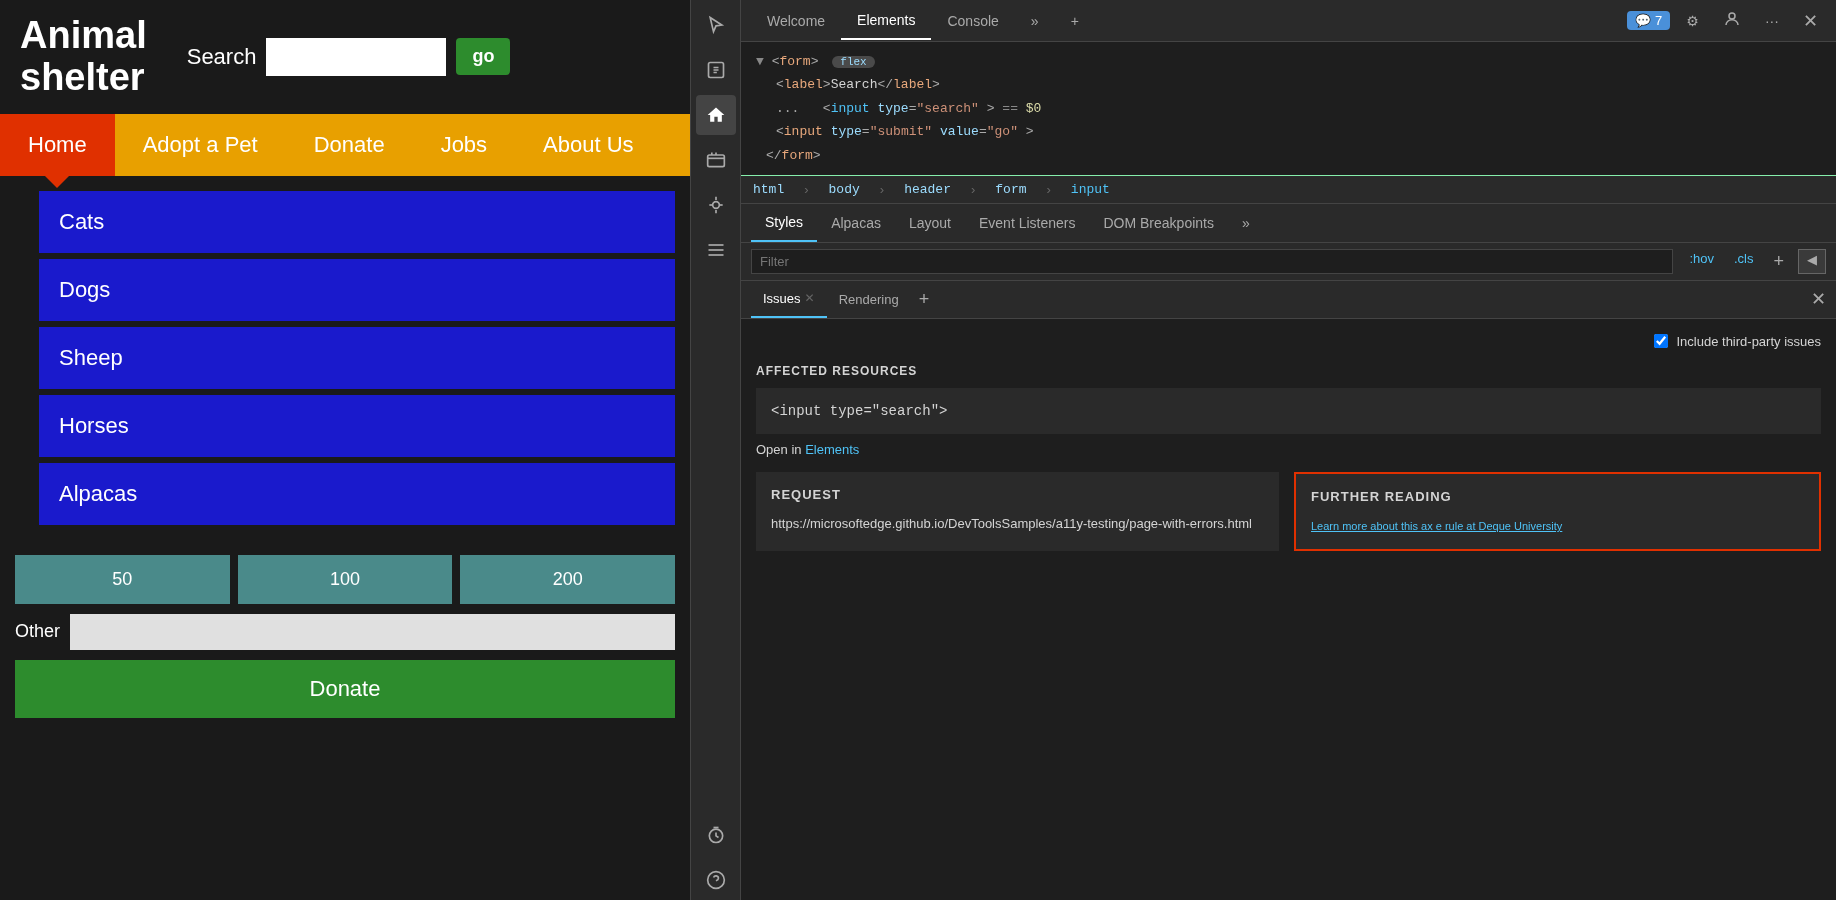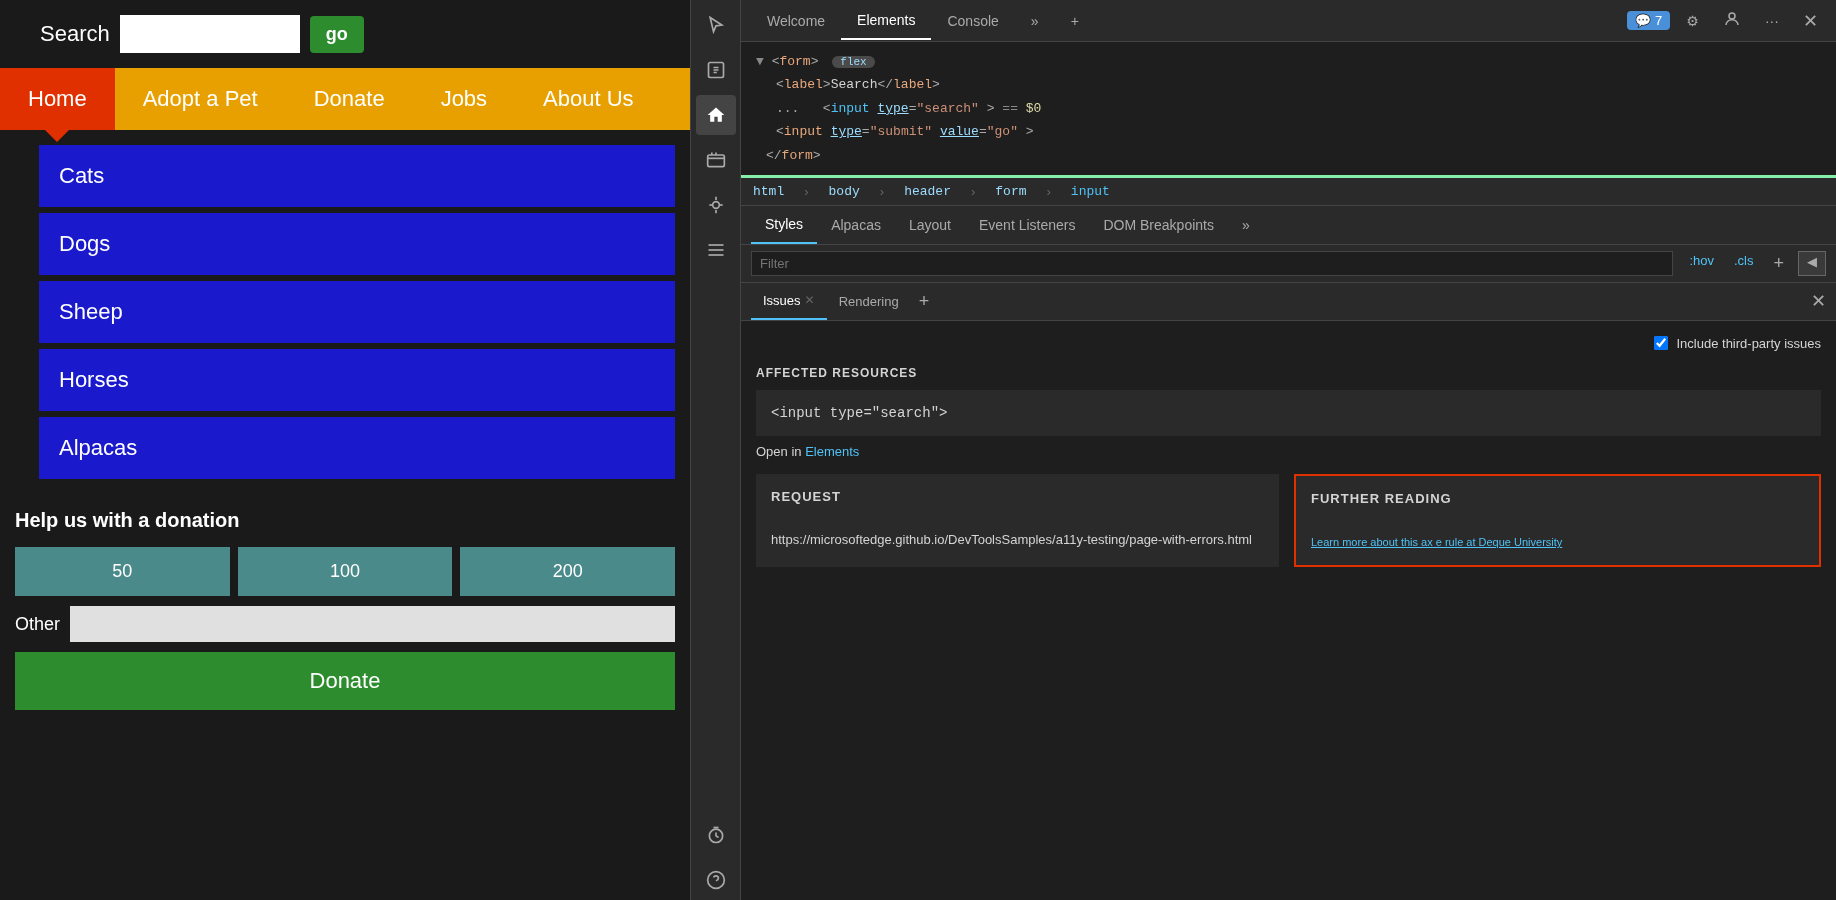--- a/index.html
+++ b/index.html
@@ -270,30 +270,30 @@
       font-size: 18px;
       padding: 4px 8px;
     }
 
     
     #dom-tree {
       background: #1e1e1e;
       padding: 8px 15px;
       font-family: 'Courier New', monospace;
       font-size: 13px;
-      border-bottom: 3px solid #86efac;
+      border-bottom: 1px solid #86efac;
     }
 
     .dom-line {
       line-height: 1.8;
       white-space: nowrap;
     }
     .dom-tag { color: #e8a87c; }
     .dom-bracket { color: #aaa; }
-    .dom-attr-name { color: #9cdcfe; text-decoration: underline; }
+    .dom-attr-name { color: #9cdcfe; }
     .dom-attr-value { color: #ce9178; }
     .dom-text { color: #d4d4d4; }
     .dom-badge { background: #4a4a4a; color: #9cdcfe; border-radius: 10px; padding: 0 8px; font-size: 11px; margin-left: 6px; }
     .dom-selected { color: #4fc3f7; }
     .dom-dollar { color: #dcdcaa; }
     .dom-dots { color: #aaa; }
     .expand-arrow { color: #888; cursor: pointer; }
 
     
     #breadcrumb {
@@ -514,41 +514,42 @@
 
     .bottom-card.outlined {
       border: 2px solid #e03000;
     }
 
     .card-title {
       color: #d4d4d4;
       font-size: 13px;
       font-weight: bold;
       letter-spacing: 1px;
-      margin-bottom: 26px;
+      margin-bottom: 12px;
     }
 
     .card-text {
       color: #d4d4d4;
       font-size: 13px;
       line-height: 1.5;
     }
 
     .card-link {
       color: #4fc3f7;
       text-decoration: underline;
       font-size: 11px;
       cursor: pointer;
     }
   </style>
 </head>
 <body>
 
 <div id="website-panel">
   <div id="site-header">
+    <div id="site-title">Animal<br>shelter</div>
     <form id="search-form">
       <label id="search-label">Search</label>
       <input id="search-input" type="search" style="">
       <button id="go-button" type="submit">go</button>
     </form>
   </div>
 
   <nav id="site-nav">
     <div class="nav-item active">Home</div>
     <div class="nav-item">Adopt a Pet</div>
@@ -560,21 +561,20 @@
   <div id="site-content">
     <div class="animal-list">
       <div class="animal-item">Cats</div>
       <div class="animal-item">Dogs</div>
       <div class="animal-item">Sheep</div>
       <div class="animal-item">Horses</div>
       <div class="animal-item">Alpacas</div>
     </div>
 
     <div id="donation-section">
-      <div id="donation-title">Help us with a donation</div>
       <div class="donation-amounts">
         <button class="amount-btn">50</button>
         <button class="amount-btn">100</button>
         <button class="amount-btn">200</button>
       </div>
       <div id="other-row">
         <label id="other-label">Other</label>
         <input id="other-input" type="text" style="">
       </div>
       <button id="donate-button">Donate</button>

